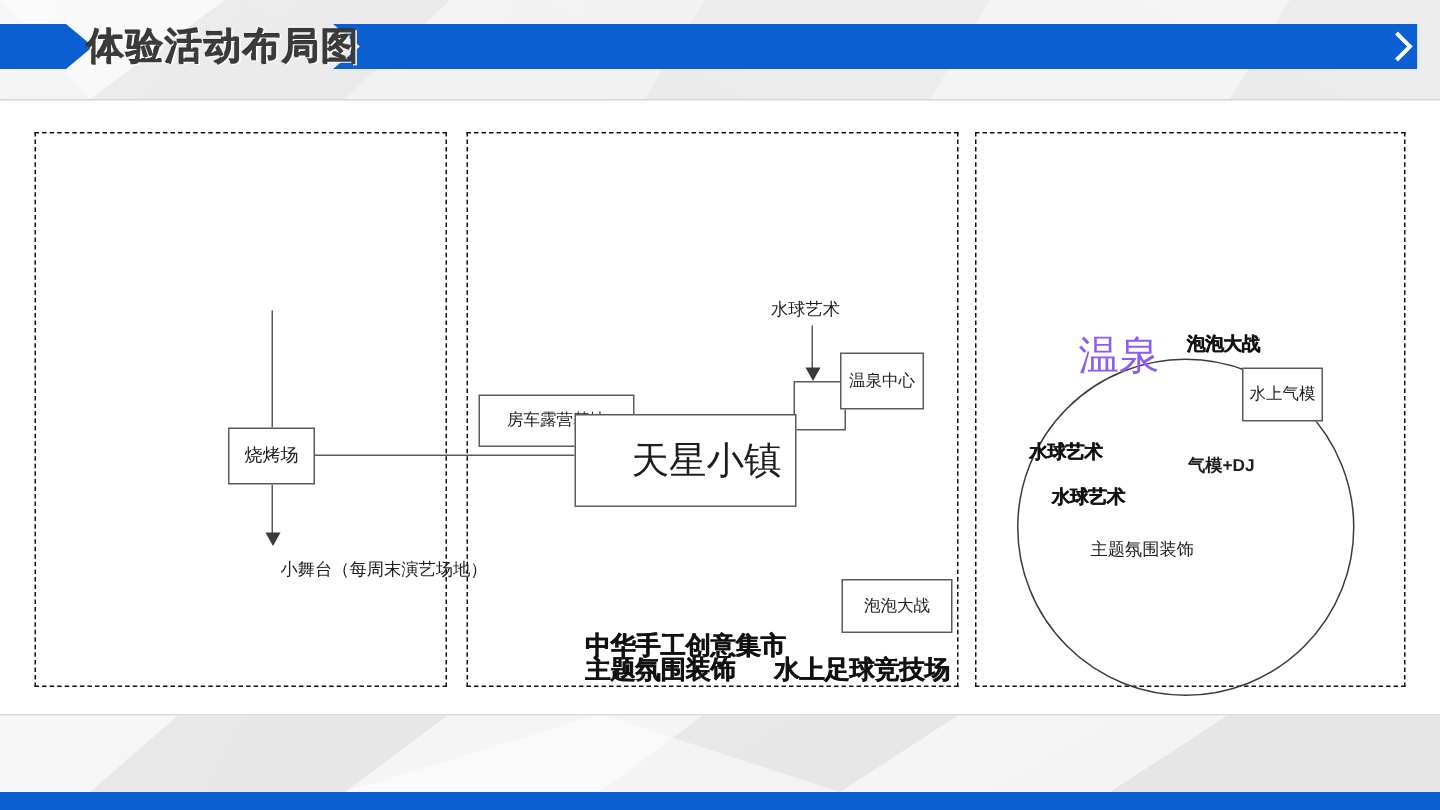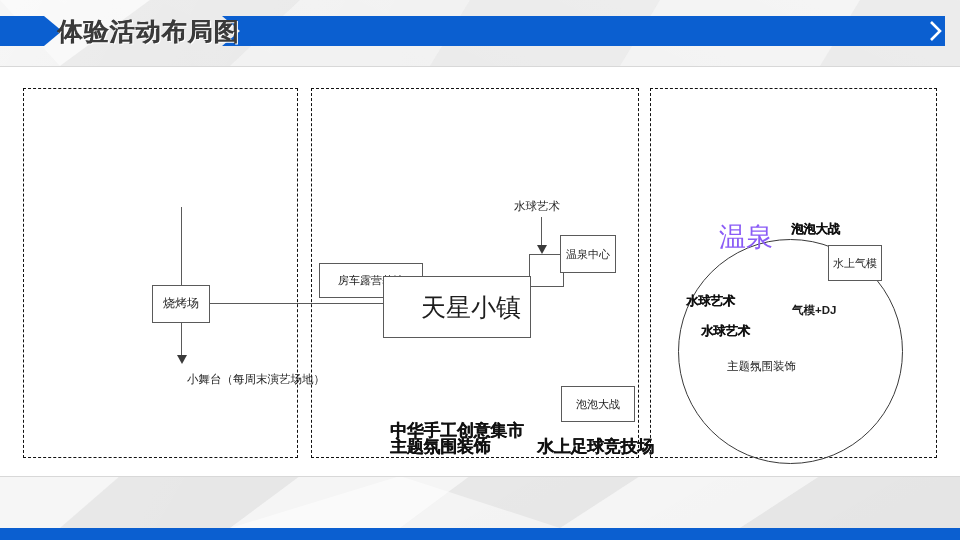--- a/index.html
+++ b/index.html
@@ -262,21 +262,21 @@
     <div class="node big" id="node-town" style="left:383px; top:209px; width:148px; height:62px;padding-left:28px;">
       <span>天星小镇</span>
     </div>
 
     <div class="node small" id="node-bubble" style="left:561px; top:319px; width:74px; height:36px;">
       <span>泡泡大战</span>
     </div>
 
     <div class="txt boldy" style="left:390px; top:352px;">中华手工创意集市</div>
     <div class="txt boldy" style="left:390px; top:368px;">主题氛围装饰</div>
-    <div class="txt boldy" style="left:537px; top:368px;">水上足球竞技场</div>
+    <div class="txt boldy" style="left:516px; top:368px;">水上足球竞技场</div>
 
     <div id="hotspring-circle"></div>
 
     <div class="txt hotspring-title" style="left:697px; top:152px;">温泉</div>
 
     <div class="txt boldy" style="left:791px; top:154px; font-size:12.5px;">泡泡大战</div>
 
     <div class="node small" id="node-water-inflatable" style="left:828px; top:178px; width:54px; height:36px;font-family:Liberation Serif, serif;">
       <span>水上气模</span>
     </div>

